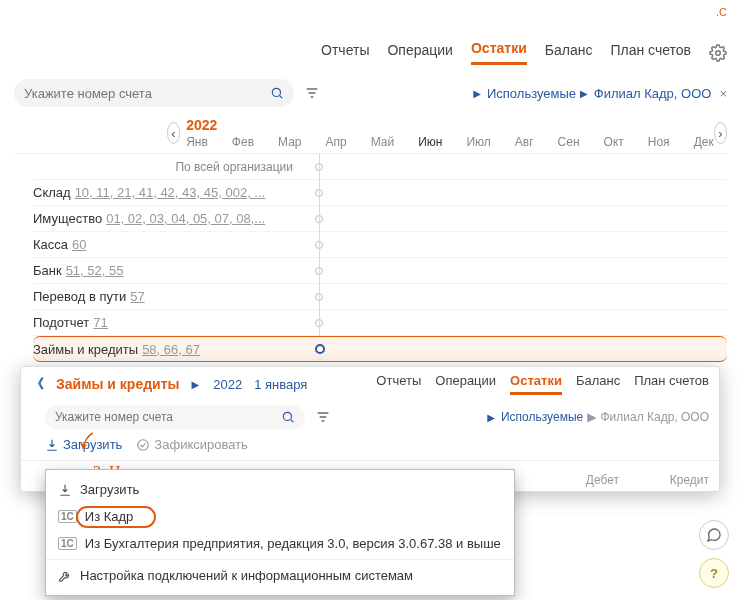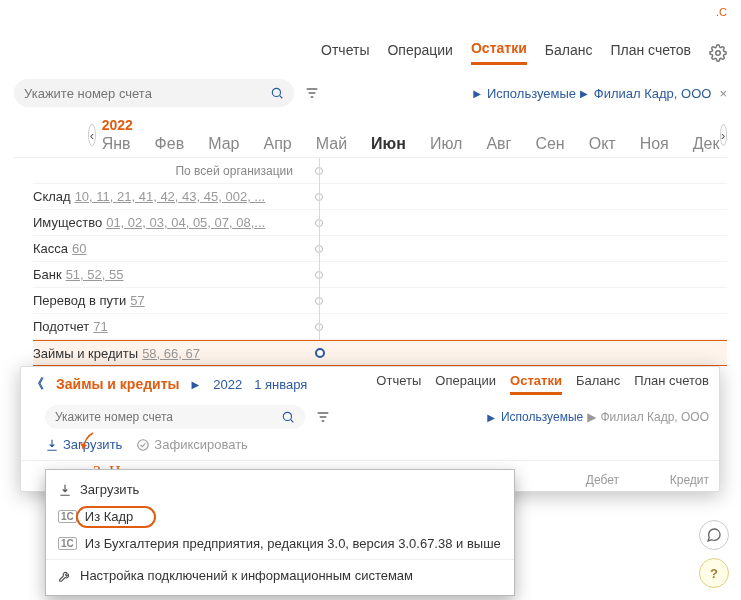--- a/index.html
+++ b/index.html
@@ -16,22 +16,22 @@
   .filter-icon { width: 16px; height: 16px; color: #555; }
   .crumbs { margin-left: auto; display: flex; align-items: center; gap: 4px; font-size: 13px; }
   .crumb { color: #2b5aa0; cursor: pointer; }
   .tri { color: #2b5aa0; font-size: 10px; margin-right: 2px; }
   .close-x { color: #888; margin-left: 4px; cursor: pointer; }
   .yearbar { display: flex; align-items: center; padding: 4px 14px 0 14px; position: relative; }
   .yearbar .leftspace { width: 270px; }
   .btn-circle { width: 22px; height: 22px; border: 1px solid #ccc; border-radius: 50%; display: flex; align-items: center; justify-content: center; color: #555; cursor: pointer; background: #fff; }
   .year-col { flex: 1; margin-left: 6px; }
   .year-label { color: #e05c0f; font-weight: 600; font-size: 14px; margin-bottom: 2px; }
-  .months { display: flex; gap: 24px; font-size: 16px; color: #888; }
-  .months .cur { color: #333; font-weight: 700; }
+  .months { display: flex; gap: 24px; font-size: 12px; color: #888; }
+  .months .cur { color: #333; font-weight: 400; }
   .divider { border-top: 1px solid #eee; margin: 4px 14px 0 14px; }
   .rows { padding: 0 14px; position: relative; margin-left: 19px; }
   .vline { position: absolute; left: 300px; top: 0; bottom: 0; width: 1px; background: #d8d8d8; }
   .row { display: flex; align-items: center; height: 26px; border-bottom: 1px solid #f3f3f3; }
   .row .label { width: 270px; font-size: 13px; color: #333; white-space: nowrap; overflow: hidden; text-overflow: ellipsis; }
   .row .label .codes { color: #999; margin-left: 4px; text-decoration: underline; }
   .row .org-label { color: #888; font-size: 12px; text-align: right; width: 270px; padding-right: 10px; }
   .dot { width: 8px; height: 8px; border: 1px solid #bbb; border-radius: 50%; background: #fff; margin-left: 12px; }
   .dot.selected { border: 2px solid #2b5aa0; width: 10px; height: 10px; }
   .row.highlight { background: #fff4ec; border-top: 1px solid #e05c0f; border-bottom: 1px solid #e05c0f; }
@@ -161,21 +161,21 @@
     <span class="dot"></span>
   </div>
   <div class="row">
     <div class="label"><span>Перевод в пути</span><span class="codes">57</span></div>
     <span class="dot"></span>
   </div>
   <div class="row">
     <div class="label"><span>Подотчет</span><span class="codes">71</span></div>
     <span class="dot"></span>
   </div>
-  <div class="row highlight" style="position:relative;">
+  <div class="row highlight" style="position:relative;border-radius:7px;">
     <div class="label"><span>Займы и кредиты</span><span class="codes">58, 66, 67</span></div>
     <span class="dot selected"></span>
     <div class="annot1">
       <svg width="30" height="16" viewBox="0 0 30 16">
           <path d="M28 8 Q 14 -2 2 8" fill="none" stroke="#e05c0f" stroke-width="1.5" marker-end=""></path>
           <polygon points="2,8 8,4 8,12" fill="#e05c0f"></polygon>
         </svg>
       <span>1. Выберите</span>
     </div>
   </div>

